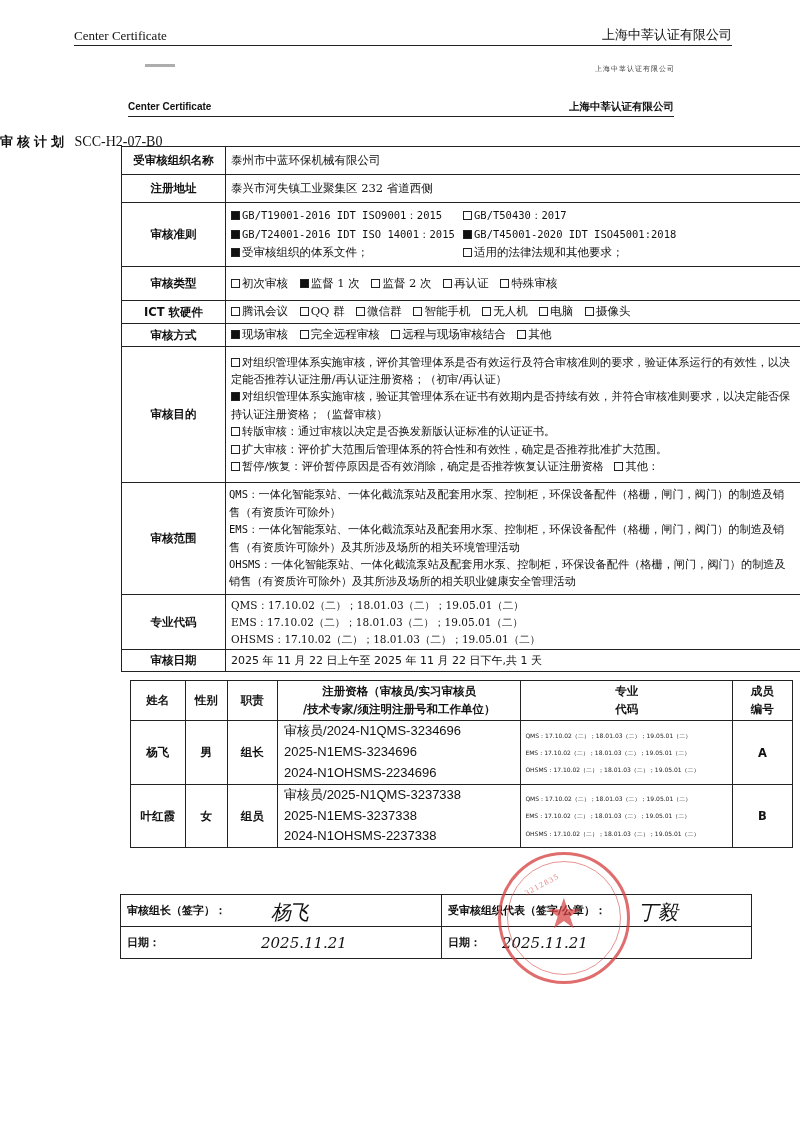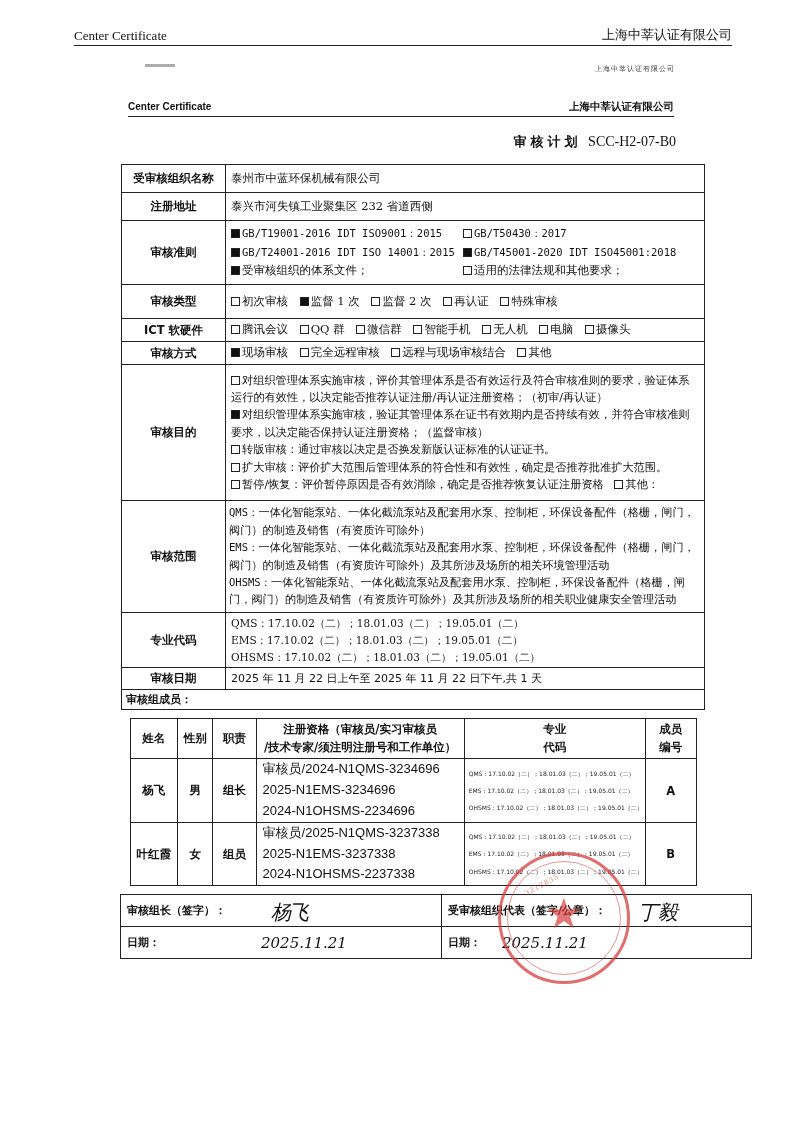--- a/index.html
+++ b/index.html
@@ -11,25 +11,25 @@
   .outer-header .right { position: absolute; right: 0; top: 0px; font-family: "DejaVu Serif", serif; font-size: 13px; }
 
   .ghost-row { position: absolute; top: 64px; left: 145px; width: 530px; height: 10px; }
   .ghost-row .l { position: absolute; left: 0; top: 0; width: 30px; height: 3px; background: #777; opacity: .6; }
   .ghost-row .r { position: absolute; right: 0; top: 0; font-size: 7px; color: #444; letter-spacing: 1px; }
 
   .inner-header { position: absolute; left: 128px; top: 100px; width: 546px; height: 17px; border-bottom: 1.5px solid #222; }
   .inner-header .left { position: absolute; left: 0; top: 1px; font-family: "Liberation Sans", sans-serif; font-size: 10px; font-weight: bold; }
   .inner-header .right { position: absolute; right: 0; top: 0px; font-family: "DejaVu Sans", sans-serif; font-size: 10.5px; font-weight: bold; }
 
-  .doc-title { position: absolute; left: 0; width: 676px; top: 133px; text-align: right; font-size: 13px; font-weight: bold; }
+  .doc-title { position: absolute; left: 0; width: 676px; top: 133px; text-align: left; font-size: 13px; font-weight: bold; }
   .doc-title .cn { letter-spacing: 4px; font-family: "DejaVu Sans", sans-serif; }
   .doc-title .code { font-family: "Liberation Serif", serif; font-weight: normal; font-size: 14px; margin-left: 2px; }
 
-  table.main { position: absolute; left: 121px; top: 164px; width: 584px; border-collapse: collapse; font-size: 11.5px; }
+  table.main { position: absolute; left: 121px; top: 146px; width: 680px; border-collapse: collapse; font-size: 11.5px; }
   table.main td { border: 1.3px solid #222; vertical-align: middle; }
   table.main td.lbl { width: 104px; text-align: center; font-family: "DejaVu Sans", sans-serif; font-weight: bold; font-size: 11.5px; }
   table.main td.val { padding: 2px 5px; font-family: "DejaVu Serif", serif; line-height: 1.55; }
   .mono { font-family: "DejaVu Sans Mono", "Liberation Mono", monospace; font-size: 10.5px; margin-top: 36px; }
   .row-h22 td { height: 23px; }
   .row-h28 td { height: 28px; }
   .grid2 { display: grid; grid-template-columns: 232px 1fr; row-gap: 1px; }
   .box { display: inline-block; width: 9px; height: 9px; border: 1px solid #222; margin-right: 2px; vertical-align: -1px; }
   .box.on { background: #111; }
   .opt { margin-right: 8px; white-space: nowrap; }
@@ -151,23 +151,20 @@
     <td class="lbl" style="height:54px">专业代码</td>
     <td class="val mono" style="line-height:1.6; font-size:10.5px">
       <div>QMS：17.10.02（二）；18.01.03（二）；19.05.01（二）</div>
       <div>EMS：17.10.02（二）；18.01.03（二）；19.05.01（二）</div>
       <div>OHSMS：17.10.02（二）；18.01.03（二）；19.05.01（二）</div>
     </td>
   </tr>
   <tr>
     <td class="lbl" style="height:22px">审核日期</td>
     <td class="val" style="font-family:'DejaVu Sans',sans-serif; font-size:11px">2025 年 11 月 22 日上午至 2025 年 11 月 22  日下午,共 1 天</td>
-  </tr>
-  <tr>
-    <td colspan="2" class="members-title">审核组成员：</td>
   </tr>
   <tr>
     <td colspan="2" style="border:none; padding:8px">
       <table class="mem">
         <colgroup>
           <col style="width:44px">
               <col style="width:33px">
               <col style="width:40px">
               <col style="width:193px">
               <col style="width:168px">

